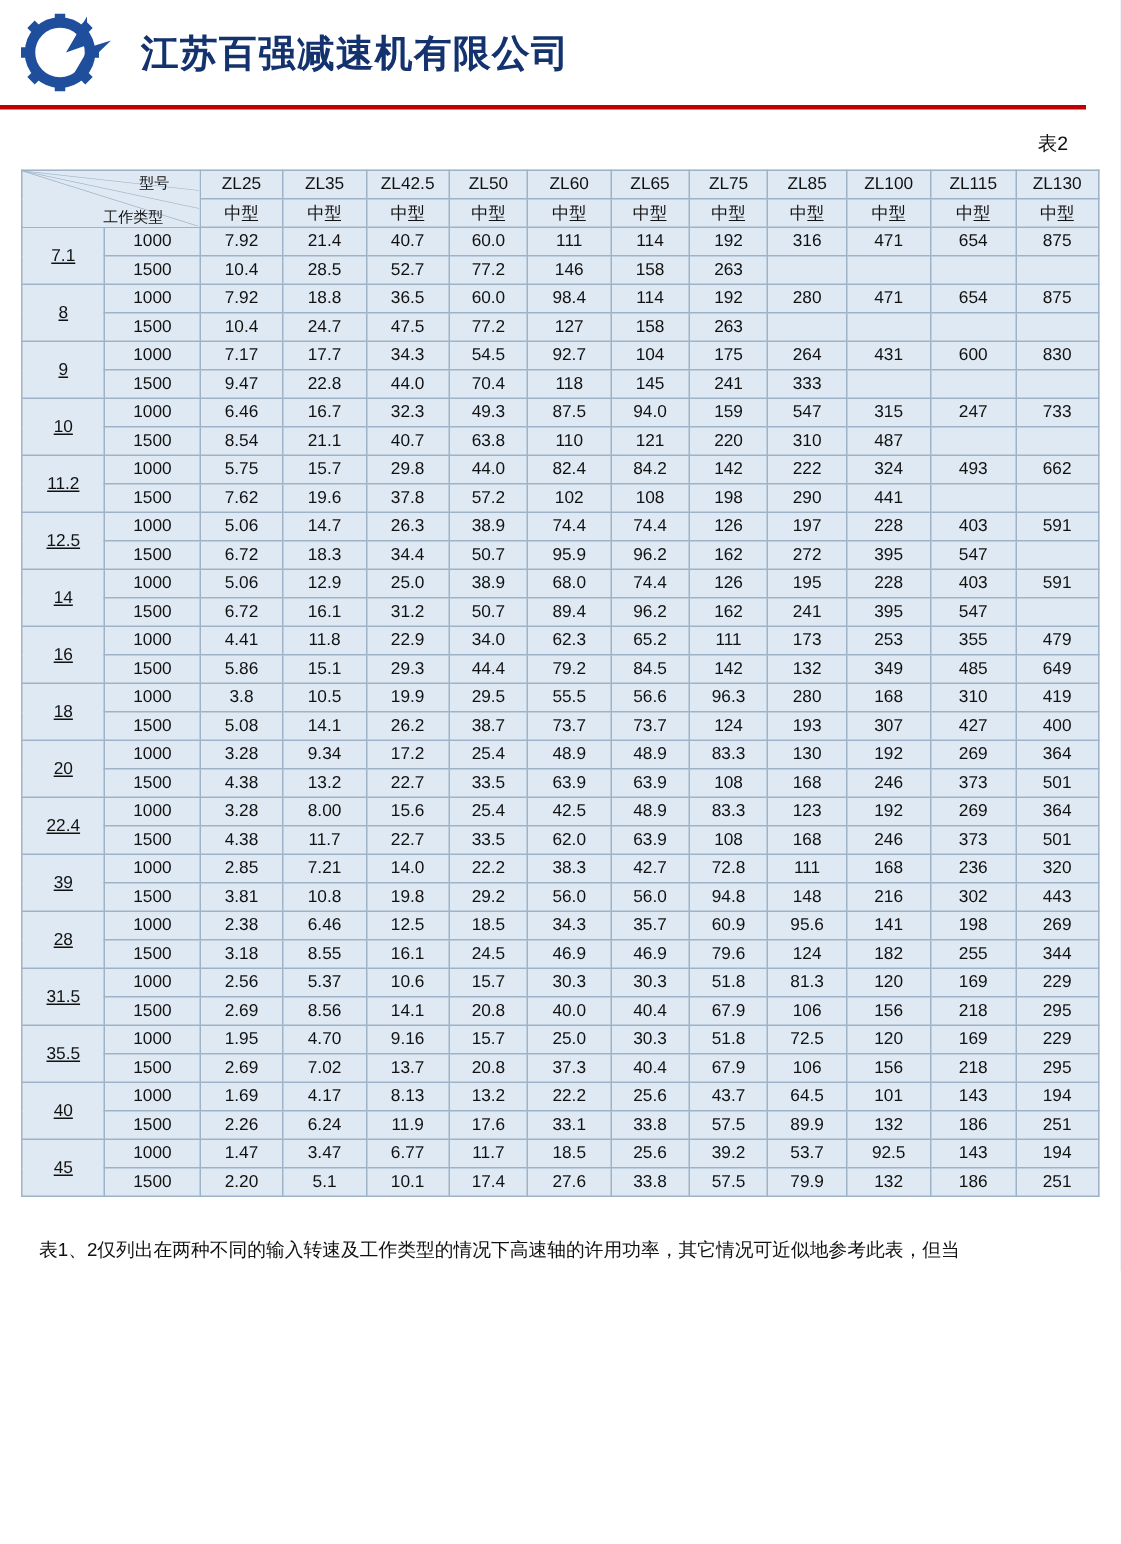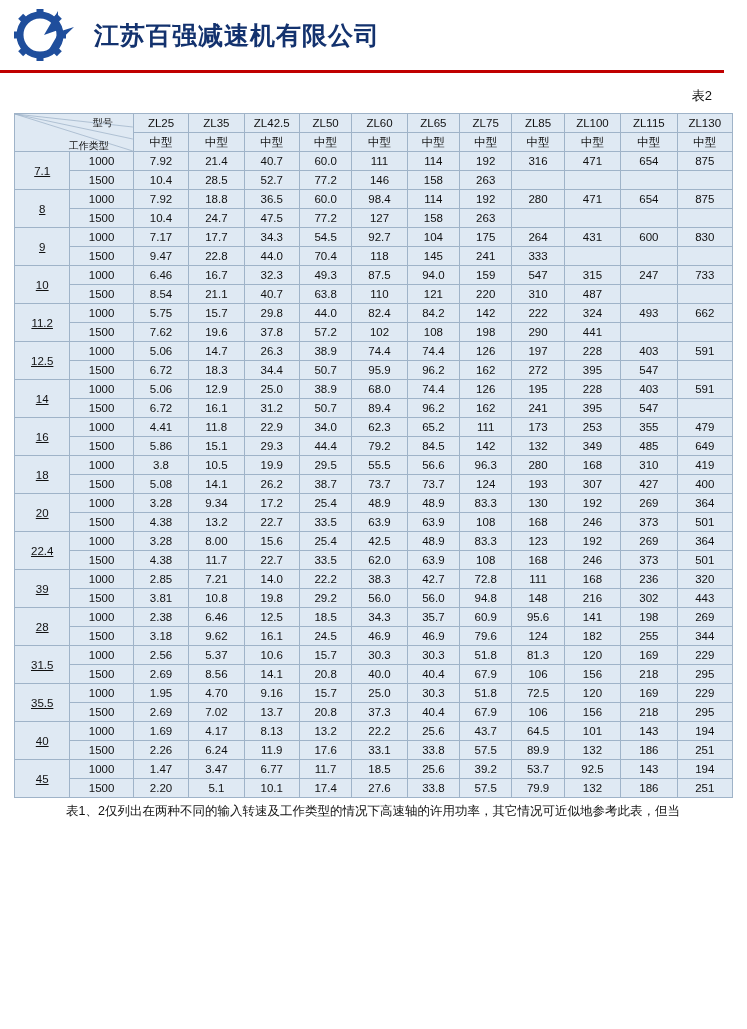--- a/index.html
+++ b/index.html
@@ -83,26 +83,25 @@
     border-right:1px solid #9fb3c8;
     text-decoration:underline;
   }
   .rpm-cell{font-size:11.5px;}
 
   
   tr.grp-start td{border-top:1.4px solid #c0504d;}
 
   
   .footnote{
-    padding:3px 18px 14px 26px;
+    padding:25px 18px 14px 26px;
     font-size:12.5px;
     line-height:1.7;
     color:#111;
     text-align:justify;
-    margin-left:40px;
   }
   .footnote .ln{display:block;}
   .footnote sub{font-size:8px;}
 </style>
 </head>
 <body>
 
 <div class="page">
 
   <div class="header">
@@ -543,21 +542,21 @@
             <td>35.7</td>
             <td>60.9</td>
             <td>95.6</td>
             <td>141</td>
             <td>198</td>
             <td>269</td>
           </tr>
           <tr>
             <td class="rpm-cell">1500</td>
             <td>3.18</td>
-            <td>9.62</td>
+            <td>8.55</td>
             <td>16.1</td>
             <td>24.5</td>
             <td>46.9</td>
             <td>46.9</td>
             <td>79.6</td>
             <td>124</td>
             <td>182</td>
             <td>255</td>
             <td>344</td>
           </tr>

